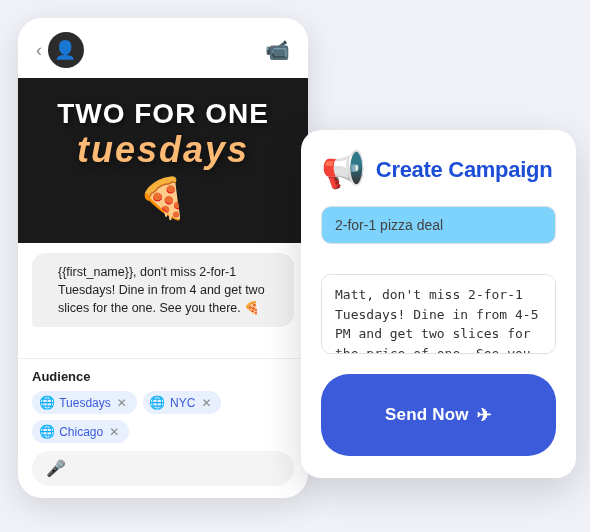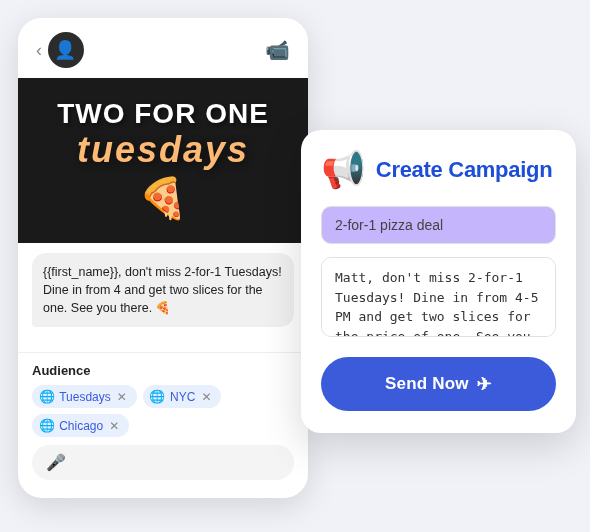--- a/index.html
+++ b/index.html
@@ -101,29 +101,29 @@
     .pizza-emoji {
       font-size: 40px;
       margin-top: 4px;
       display: block;
     }
 
     .chat-bubble {
       margin: 10px 14px;
       background: #f0f0f0;
       border-radius: 14px 14px 14px 4px;
-      padding: 10px 11px;
+      padding: 10px 26px;
       font-size: 12.5px;
       color: #222;
       line-height: 1.45;
     }
 
     .audience-section {
       margin-top: auto;
-      padding: 10px 14px 10px;
+      padding: 10px 14px 4px;
       border-top: 1px solid #eee;
     }
     .audience-label {
       font-size: 13px;
       font-weight: 600;
       color: #222;
       margin-bottom: 7px;
     }
     .audience-tags {
       display: flex;
@@ -197,23 +197,23 @@
       color: #1d4ed8;
       letter-spacing: -0.3px;
     }
     .campaign-input-name {
       width: 100%;
       border: 1.5px solid #e0e0e0;
       border-radius: 10px;
       padding: 10px 13px;
       font-size: 14px;
       color: #444;
-      margin-bottom: 13px;
+      margin-bottom: 30px;
       outline: none;
-      background: #c4b5fd;
+      background: #7dd3fc;
     }
     .campaign-textarea {
       width: 100%;
       border: 1.5px solid #e0e0e0;
       border-radius: 10px;
       padding: 10px 13px;
       font-size: 13px;
       color: #333;
       line-height: 1.5;
       resize: none;
@@ -221,21 +221,21 @@
       margin-bottom: 16px;
       outline: none;
       background: #fff;
     }
     .send-btn {
       width: 100%;
       background: #3b5bdb;
       color: #fff;
       border: none;
       border-radius: 28px;
-      padding: 16px 0;
+      padding: 30px 0;
       font-size: 17px;
       font-weight: 700;
       cursor: pointer;
       display: flex;
       align-items: center;
       justify-content: center;
       gap: 8px;
       letter-spacing: 0.2px;
     }
     .send-icon {

